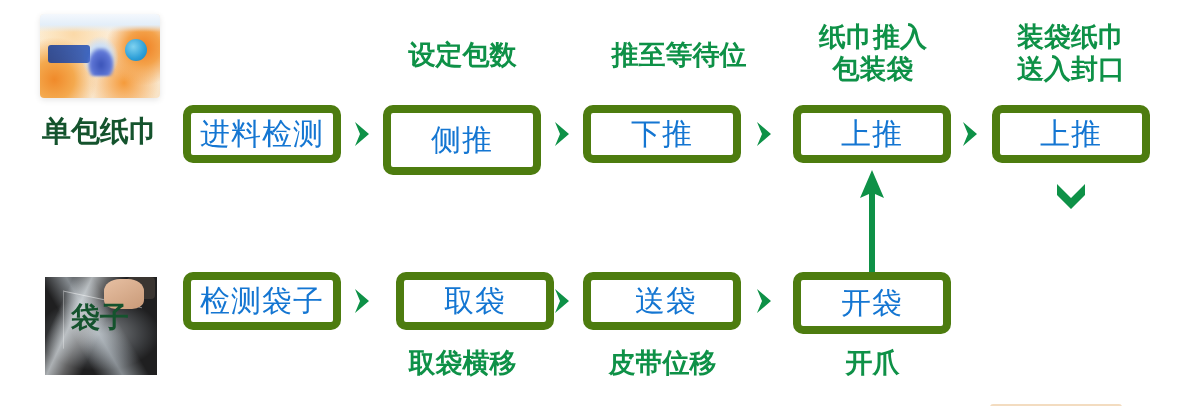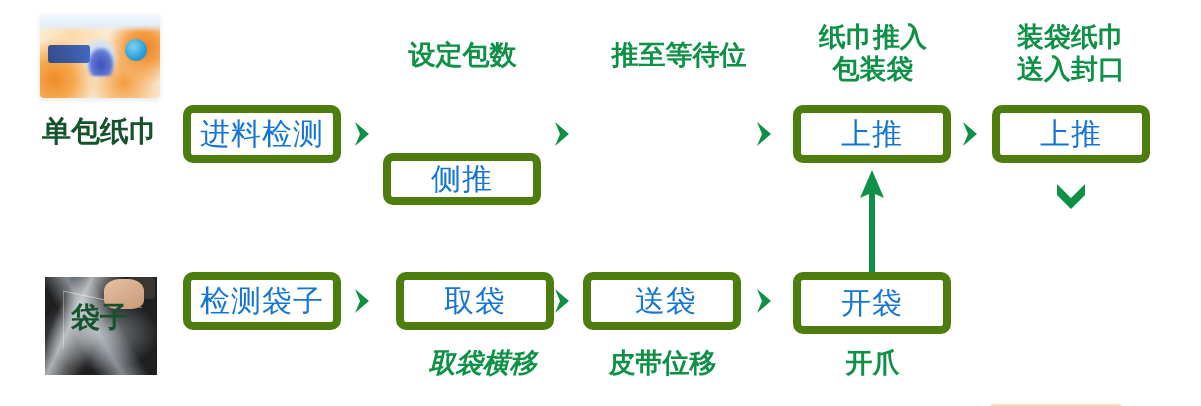--- a/index.html
+++ b/index.html
@@ -177,28 +177,29 @@
 包装袋</div>
 
   <div class="abs step" style="left:183px;top:105px;width:158px;height:58px;">进料检测</div>
 
   <div class="abs chev" style="left:350px;top:117px;">
     <svg width="22" height="30" viewBox="0 0 22 30" aria-hidden="true">
       <path d="M3 3 L17 15 L3 27 L8 15 Z" fill="#0e9147"></path>
     </svg>
   </div>
 
-  <div class="abs step" style="left:383px;top:105px;width:158px;height:52px;margin-top:48px;">侧推</div>
+  <div class="abs step" style="left:383px;top:105px;width:158px;height:70px;">侧推</div>
 
   <div class="abs chev" style="left:550px;top:117px;">
     <svg width="22" height="30" viewBox="0 0 22 30" aria-hidden="true">
       <path d="M3 3 L17 15 L3 27 L8 15 Z" fill="#0e9147"></path>
     </svg>
   </div>
 
+  <div class="abs step" style="left:583px;top:105px;width:158px;height:58px;">下推</div>
 
   <div class="abs chev" style="left:752px;top:117px;">
     <svg width="22" height="30" viewBox="0 0 22 30" aria-hidden="true">
       <path d="M3 3 L17 15 L3 27 L8 15 Z" fill="#0e9147"></path>
     </svg>
   </div>
 
   <div class="abs step" style="left:793px;top:105px;width:158px;height:58px;">上推</div>
 
   <div class="abs chev" style="left:958px;top:117px;">
@@ -259,19 +260,19 @@
   <div class="abs step" style="left:583px;top:272px;width:158px;height:58px;padding-left:8px;">送袋</div>
 
   <div class="abs chev" style="left:752px;top:284px;">
     <svg width="22" height="30" viewBox="0 0 22 30" aria-hidden="true">
       <path d="M3 3 L17 15 L3 27 L8 15 Z" fill="#0e9147"></path>
     </svg>
   </div>
 
   <div class="abs step" style="left:793px;top:272px;width:158px;height:62px;">开袋</div>
 
-  <div class="abs caption" style="left:400px;top:348px;width:165px;font-style:italic;">取袋横移</div>
+  <div class="abs caption" style="left:380px;top:348px;width:165px;">取袋横移</div>
 
   <div class="abs caption" style="left:580px;top:348px;width:165px;">皮带位移</div>
 
   <div class="abs caption" style="left:790px;top:348px;width:165px;">开爪</div>
 
 </div>
 
 </body></html>

